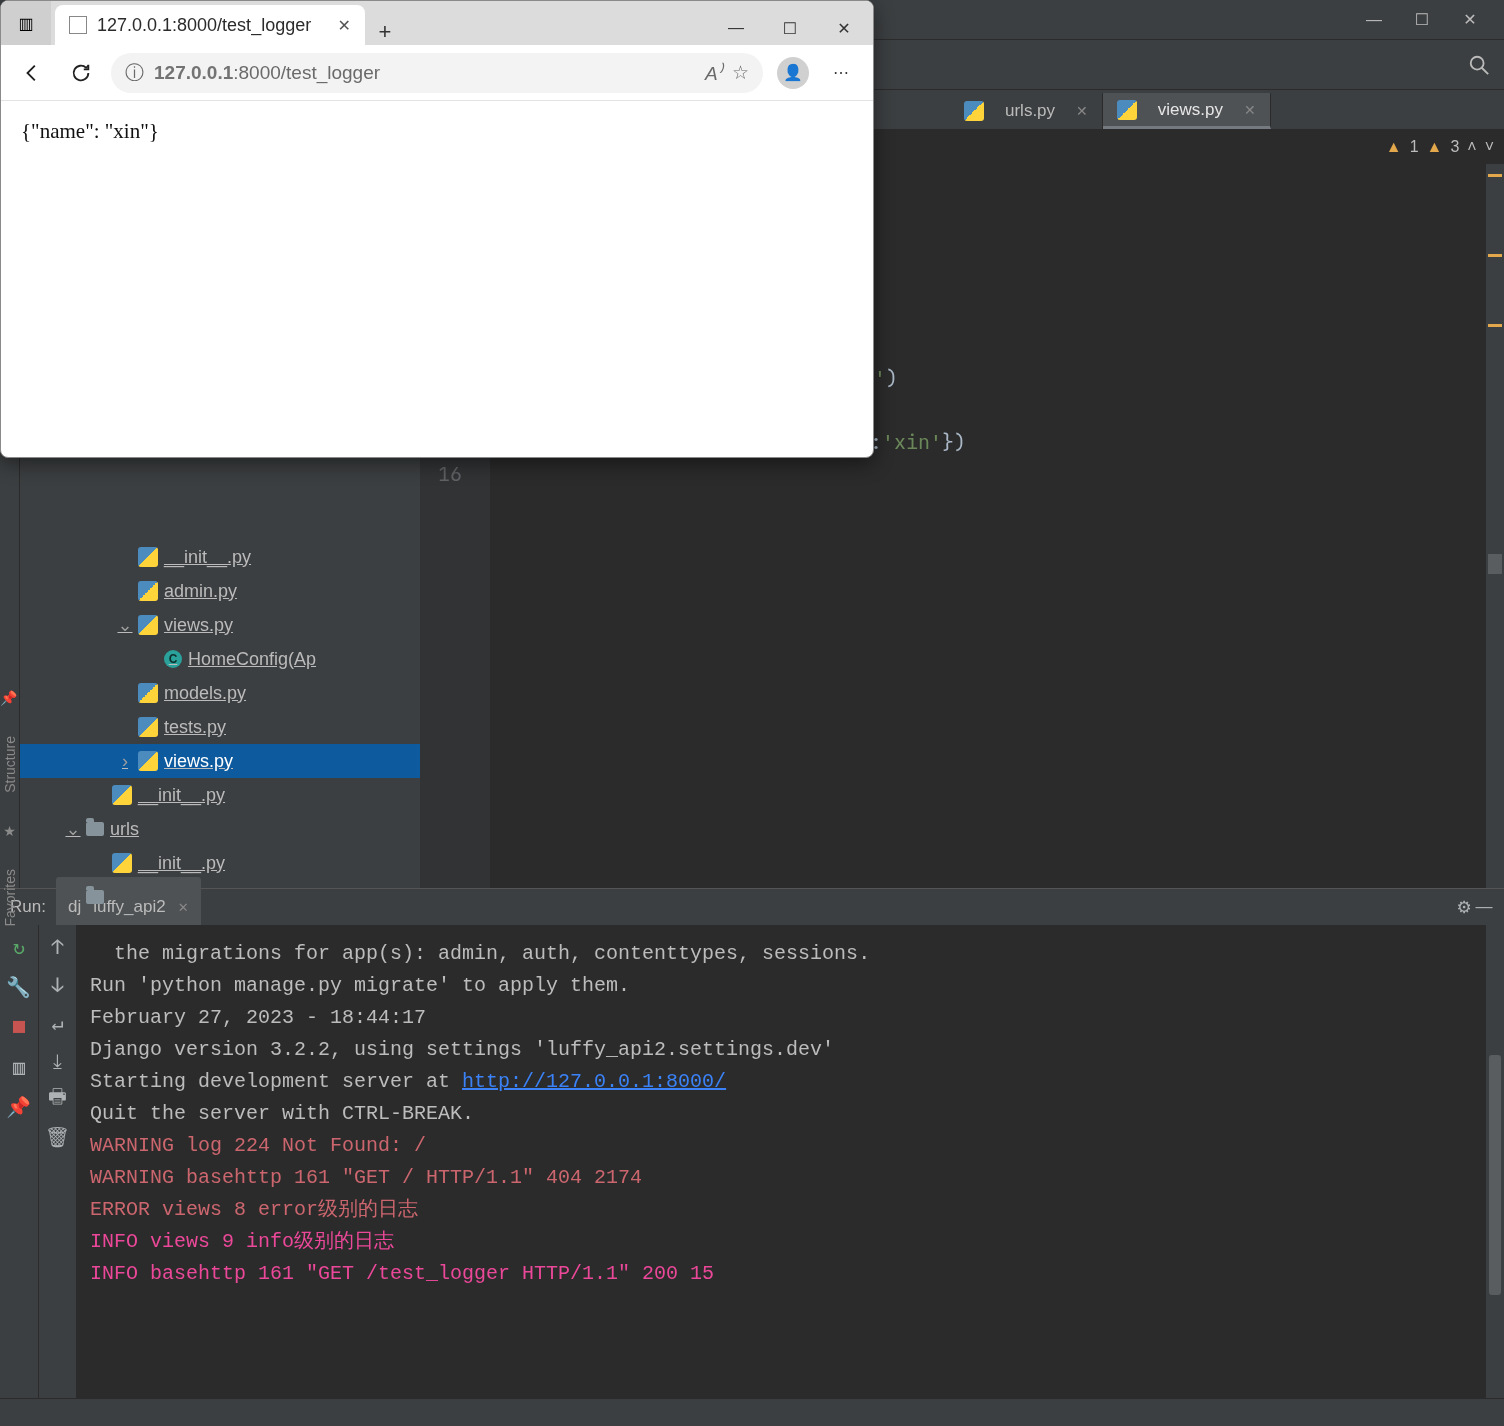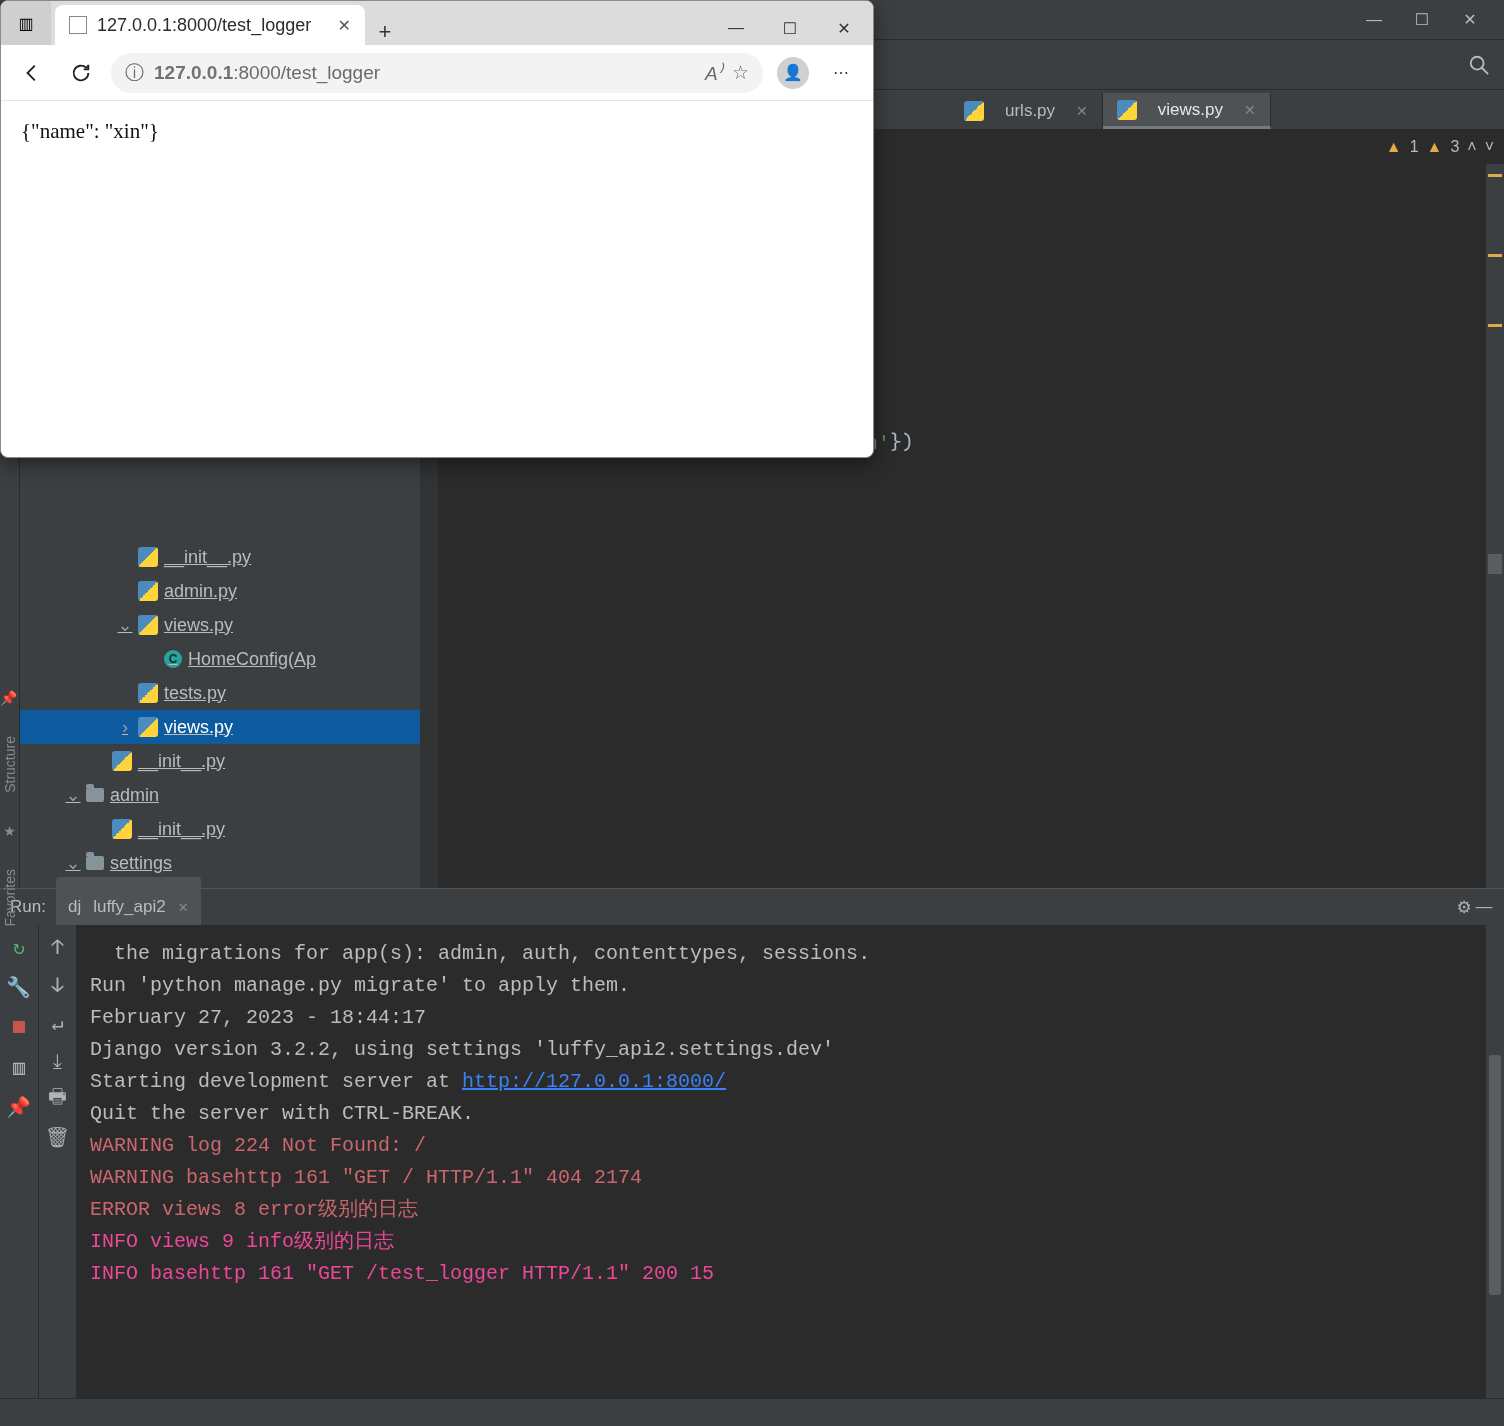--- a/index.html
+++ b/index.html
@@ -130,36 +130,41 @@
               <span>views.py</span>
             </div>
             <div class="tree-row" style="padding-left: 124px;">
               <span class="chev"></span>
               <span class="classicon">C</span>
               <span>HomeConfig(Ap</span>
             </div>
             <div class="tree-row" style="padding-left: 98px;">
               <span class="chev"></span>
               <span class="pyfile"></span>
+              <span>models.py</span>
+            </div>
+            <div class="tree-row" style="padding-left: 98px;">
+              <span class="chev"></span>
+              <span class="pyfile"></span>
               <span>tests.py</span>
             </div>
             <div class="tree-row selected" style="padding-left: 98px;">
               <span class="chev">›</span>
               <span class="pyfile"></span>
               <span>views.py</span>
             </div>
             <div class="tree-row" style="padding-left: 72px;">
               <span class="chev"></span>
               <span class="pyfile"></span>
               <span>__init__.py</span>
             </div>
             <div class="tree-row" style="padding-left: 46px;">
               <span class="chev">⌄</span>
               <span class="folder"></span>
-              <span>admin</span>
+              <span>urls</span>
             </div>
             <div class="tree-row" style="padding-left: 72px;">
               <span class="chev"></span>
               <span class="pyfile"></span>
               <span>__init__.py</span>
             </div>
             <div class="tree-row" style="padding-left: 46px;">
               <span class="chev">⌄</span>
               <span class="folder"></span>
               <span>settings</span>
@@ -189,20 +194,32 @@
           <span style="color:#888">import render</span>
           <span style="flex:1"></span>
           <span class="warn1">▲</span>
             <span>1</span>
           <span class="warn1">▲</span>
             <span>3</span>
           <span>˄</span>
           <span>˅</span>
         </div>
         <div class="code-wrap">
+          <div class="linenos" id="ln-mount">
+              <div>7</div>
+              <div>8</div>
+              <div>9</div>
+              <div>10</div>
+              <div>11</div>
+              <div>12</div>
+              <div>13</div>
+              <div>14</div>
+              <div>15</div>
+              <div>16</div>
+            </div>
           <div class="foldcol">
             <div>⊖</div>
               <div></div>
               <div></div>
               <div>⊐</div>
           </div>
           <div class="codebody"><div><span>re.</span></div><div><span>t </span><span class="op">JsonResponse</span></div><div><span>er </span><span class="kw">import</span><span> logger</span></div><div> </div><div> </div><div><span class="kw">def </span><span class="fn">test_logger</span><span>(request):</span></div><div><span>    logger.error(</span><span class="str">'error级别的日志'</span><span>)</span></div><div><span>    logger.info(</span><span class="str">'info级别的日志'</span><span>)</span></div><div><span>    </span><span class="kw">return </span><span>JsonResponse({</span><span class="str">'name'</span><span>:</span><span class="str">'xin'</span><span>})</span></div></div>
           <div class="rightstrip">
             <div class="mark" style="top:10px;background:#e2a84b"></div>
             <div class="mark" style="top:90px;background:#e2a84b"></div>

